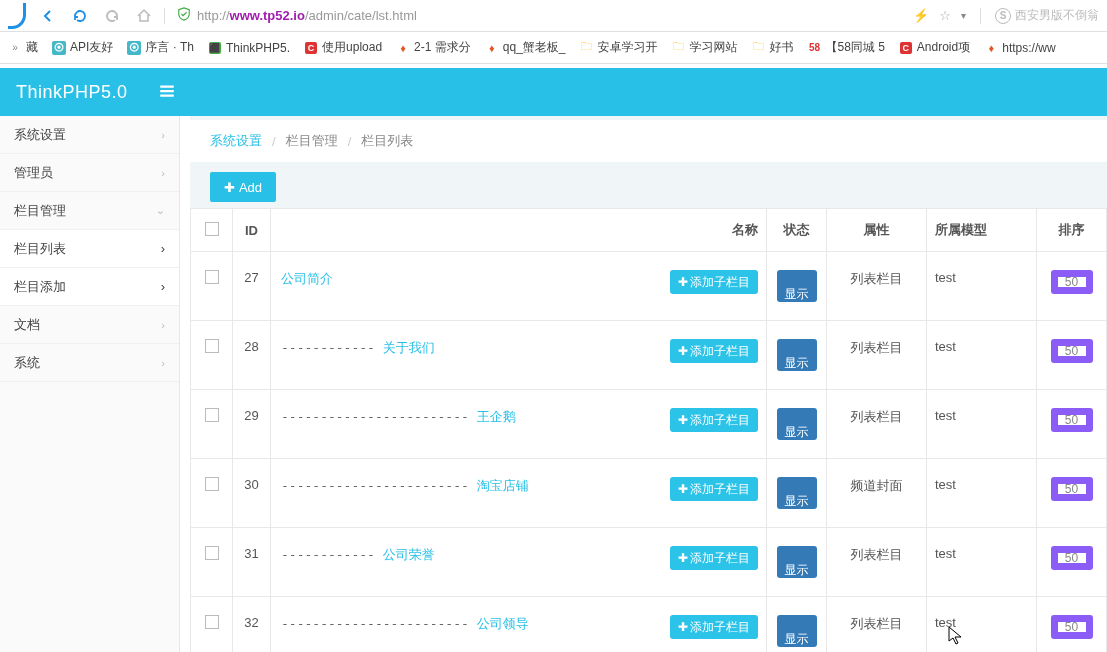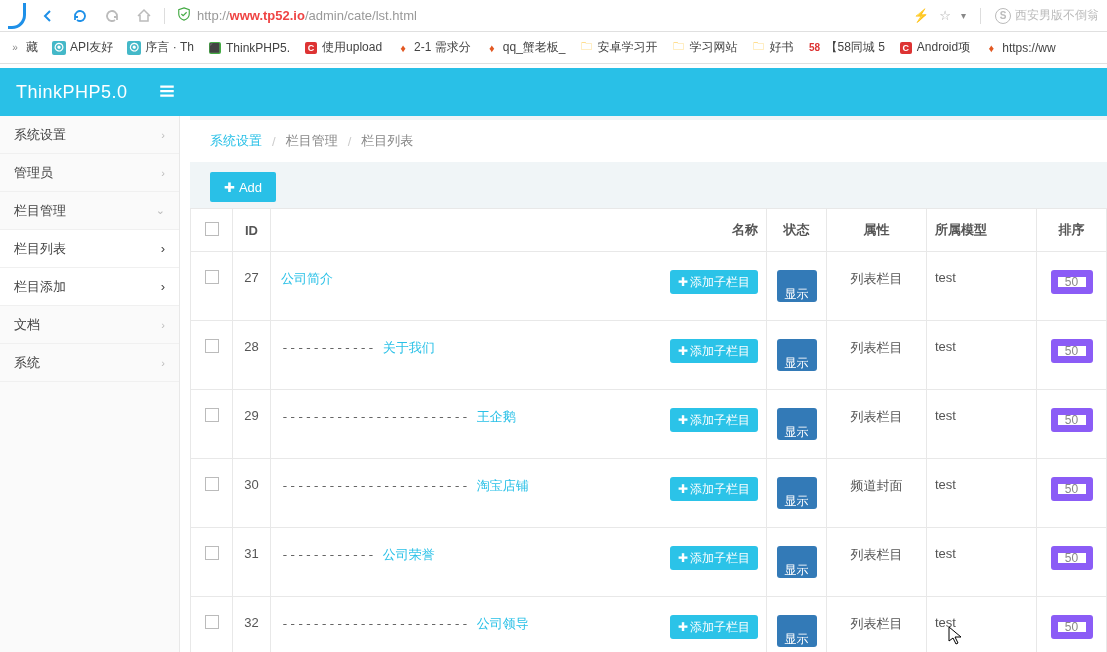--- a/index.html
+++ b/index.html
@@ -8,21 +8,21 @@
     
     .browser-bar { height: 32px; background: #fff; display: flex; align-items: center; padding: 0 8px; border-bottom: 1px solid #e0e0e0; }
     .logo-fragment { width: 18px; height: 26px; border-radius: 0 0 14px 0; border: 3px solid #1e90e8; border-top: none; border-left: none; margin-right: 6px; }
     .nav-btn { width: 24px; height: 24px; display: flex; align-items: center; justify-content: center; color: #888; margin: 0 4px; cursor: pointer; }
     .nav-btn.blue { color: #1e90e8; }
     .nav-btn svg { width: 16px; height: 16px; }
     .url-bar { flex: 1; display: flex; align-items: center; height: 24px; background: #fff; margin: 0 8px; }
     .shield { color: #4a4; margin-right: 6px; }
     .url-text { font-size: 13px; color: #333; }
     .url-text .gray { color: #999; margin-top: 8px; }
-    .url-text .bold { font-weight: bold; color: #ef4444; }
+    .url-text .bold { font-weight: bold; color: #a21caf; }
     .toolbar-right { display: flex; align-items: center; gap: 10px; color: #aaa; }
     .divider-v { width: 1px; height: 16px; background: #ddd; margin: 0 4px; }
     .sogou-badge { display: flex; align-items: center; gap: 4px; color: #bbb; font-size: 12px; }
     .sogou-circle { width: 16px; height: 16px; border: 1px solid #bbb; border-radius: 50%; display: flex; align-items: center; justify-content: center; font-size: 10px; font-weight: bold; }
     
     
     .bookmarks { height: 32px; background: #fff; display: flex; align-items: center; padding: 0 8px; gap: 14px; border-bottom: 1px solid #e0e0e0; font-size: 12px; }
     .bookmark { display: flex; align-items: center; gap: 4px; color: #444; cursor: pointer; white-space: nowrap; }
     .bookmark .bi { width: 14px; height: 14px; display: flex; align-items: center; justify-content: center; font-size: 11px; }
     .chev { color: #888; font-size: 10px; }

